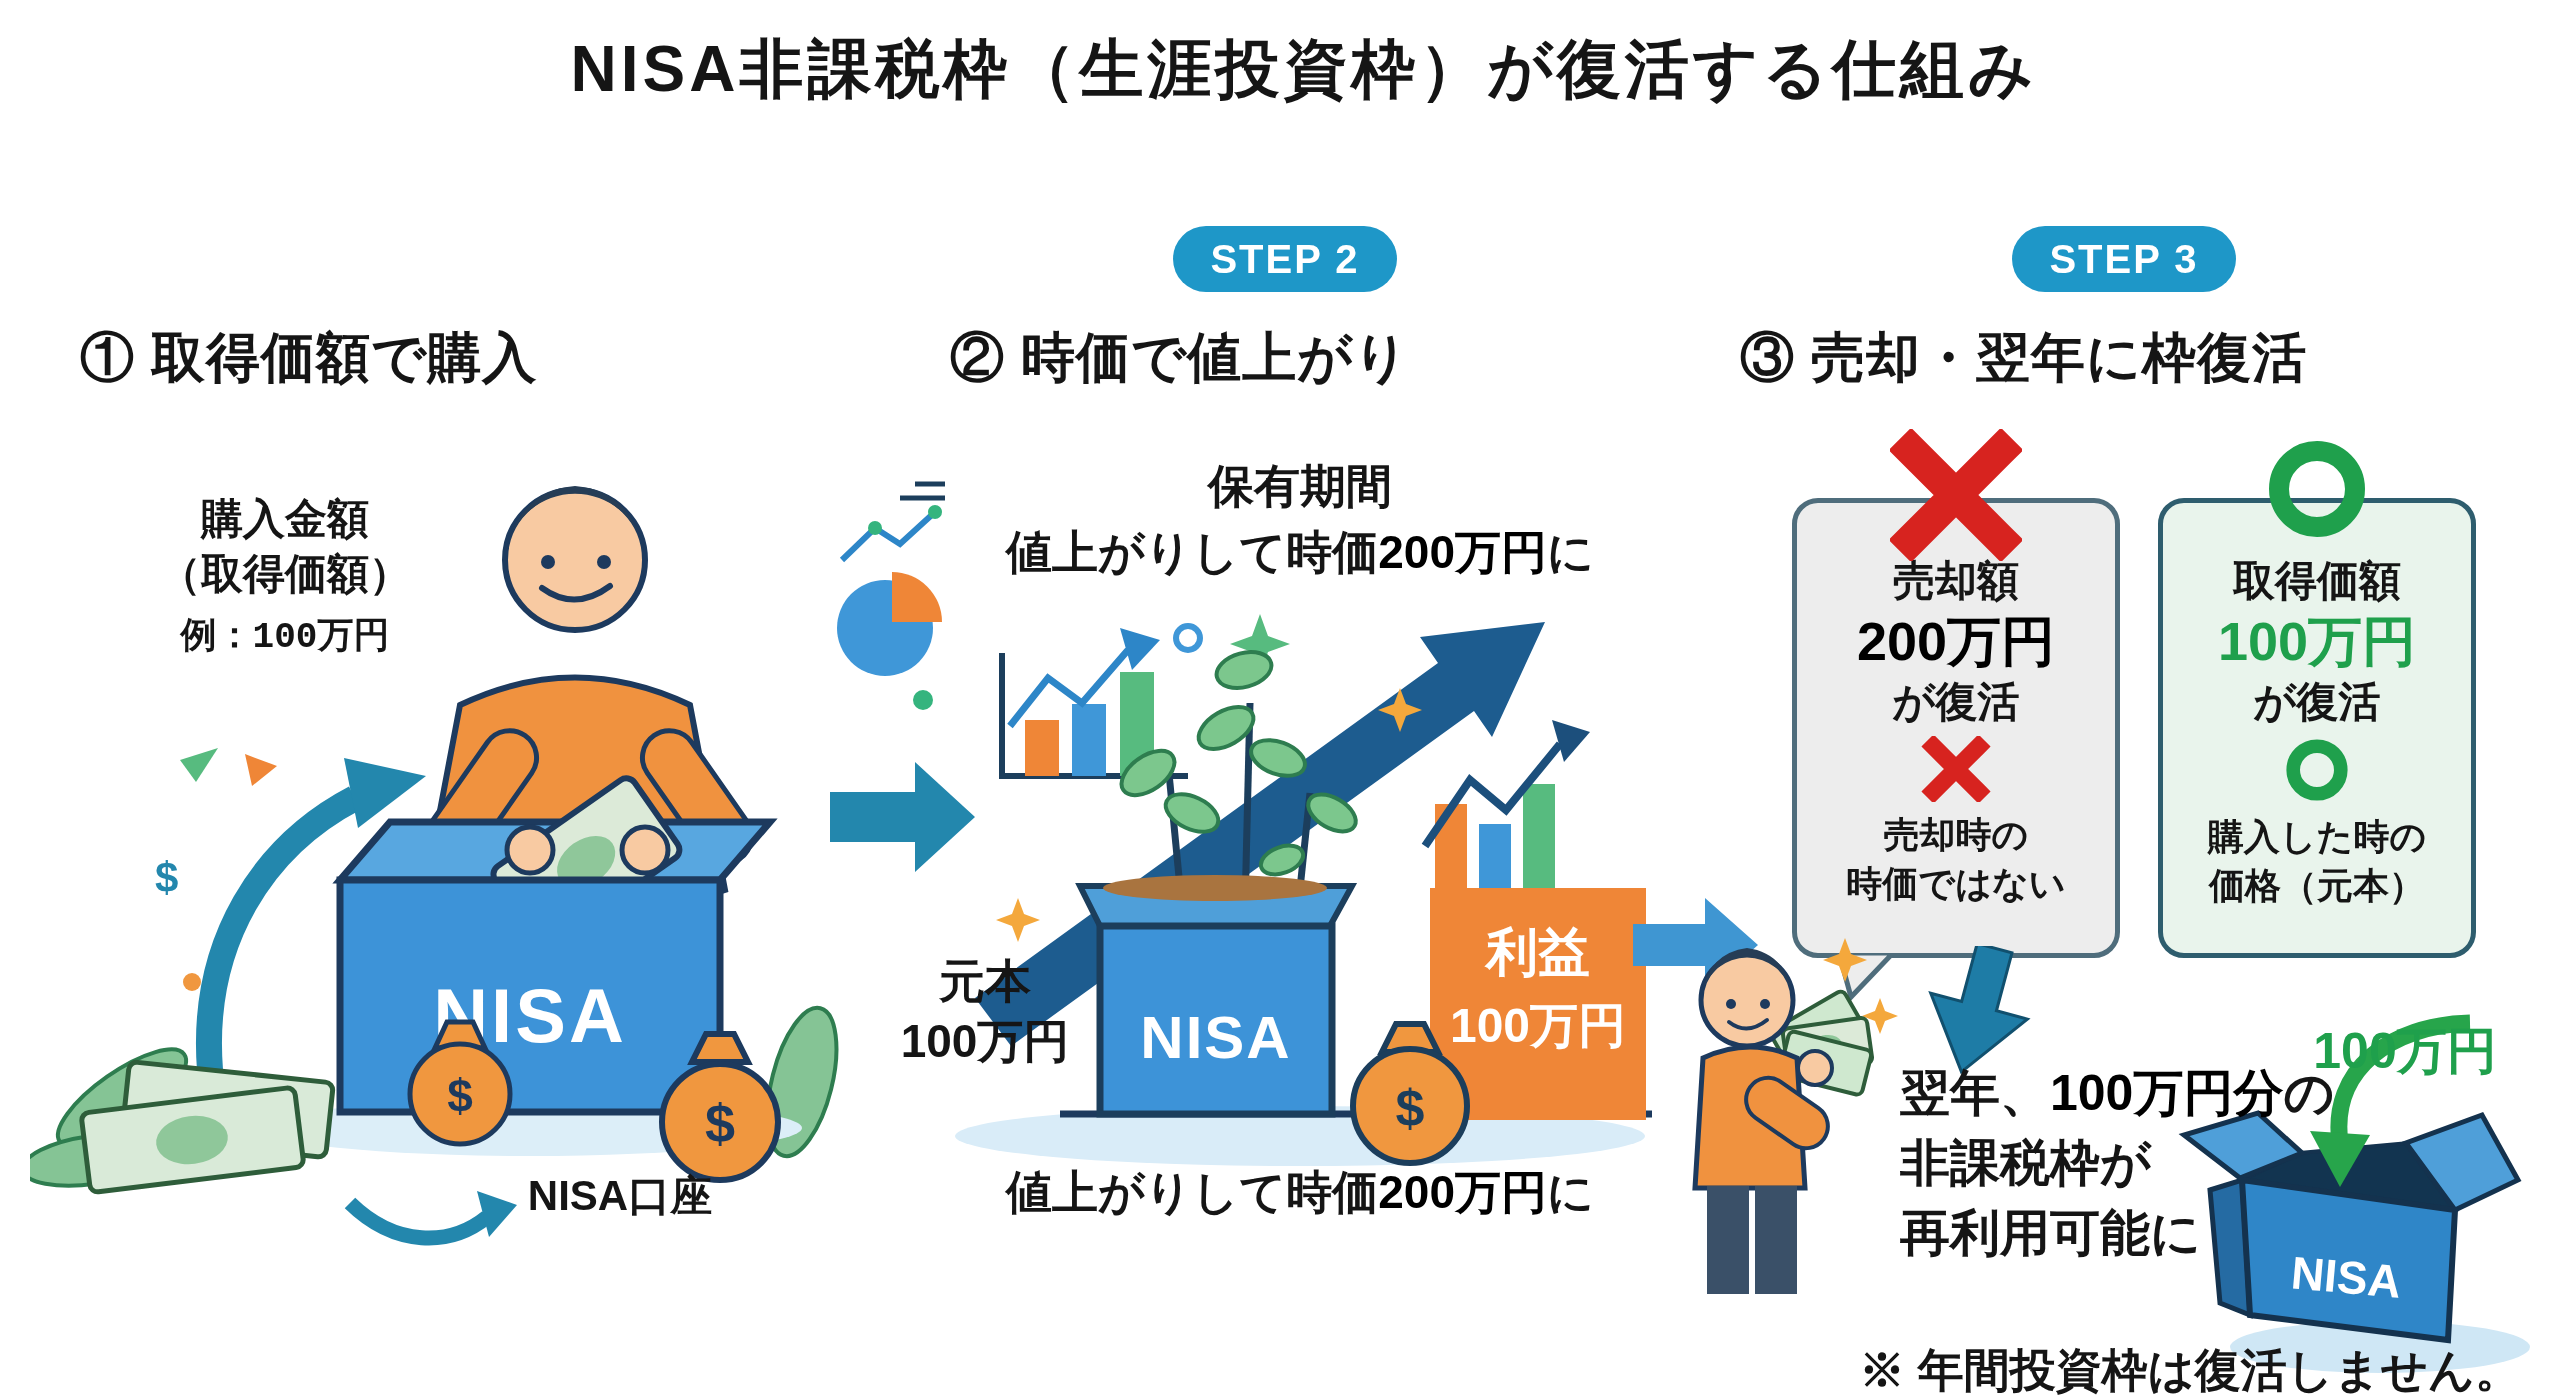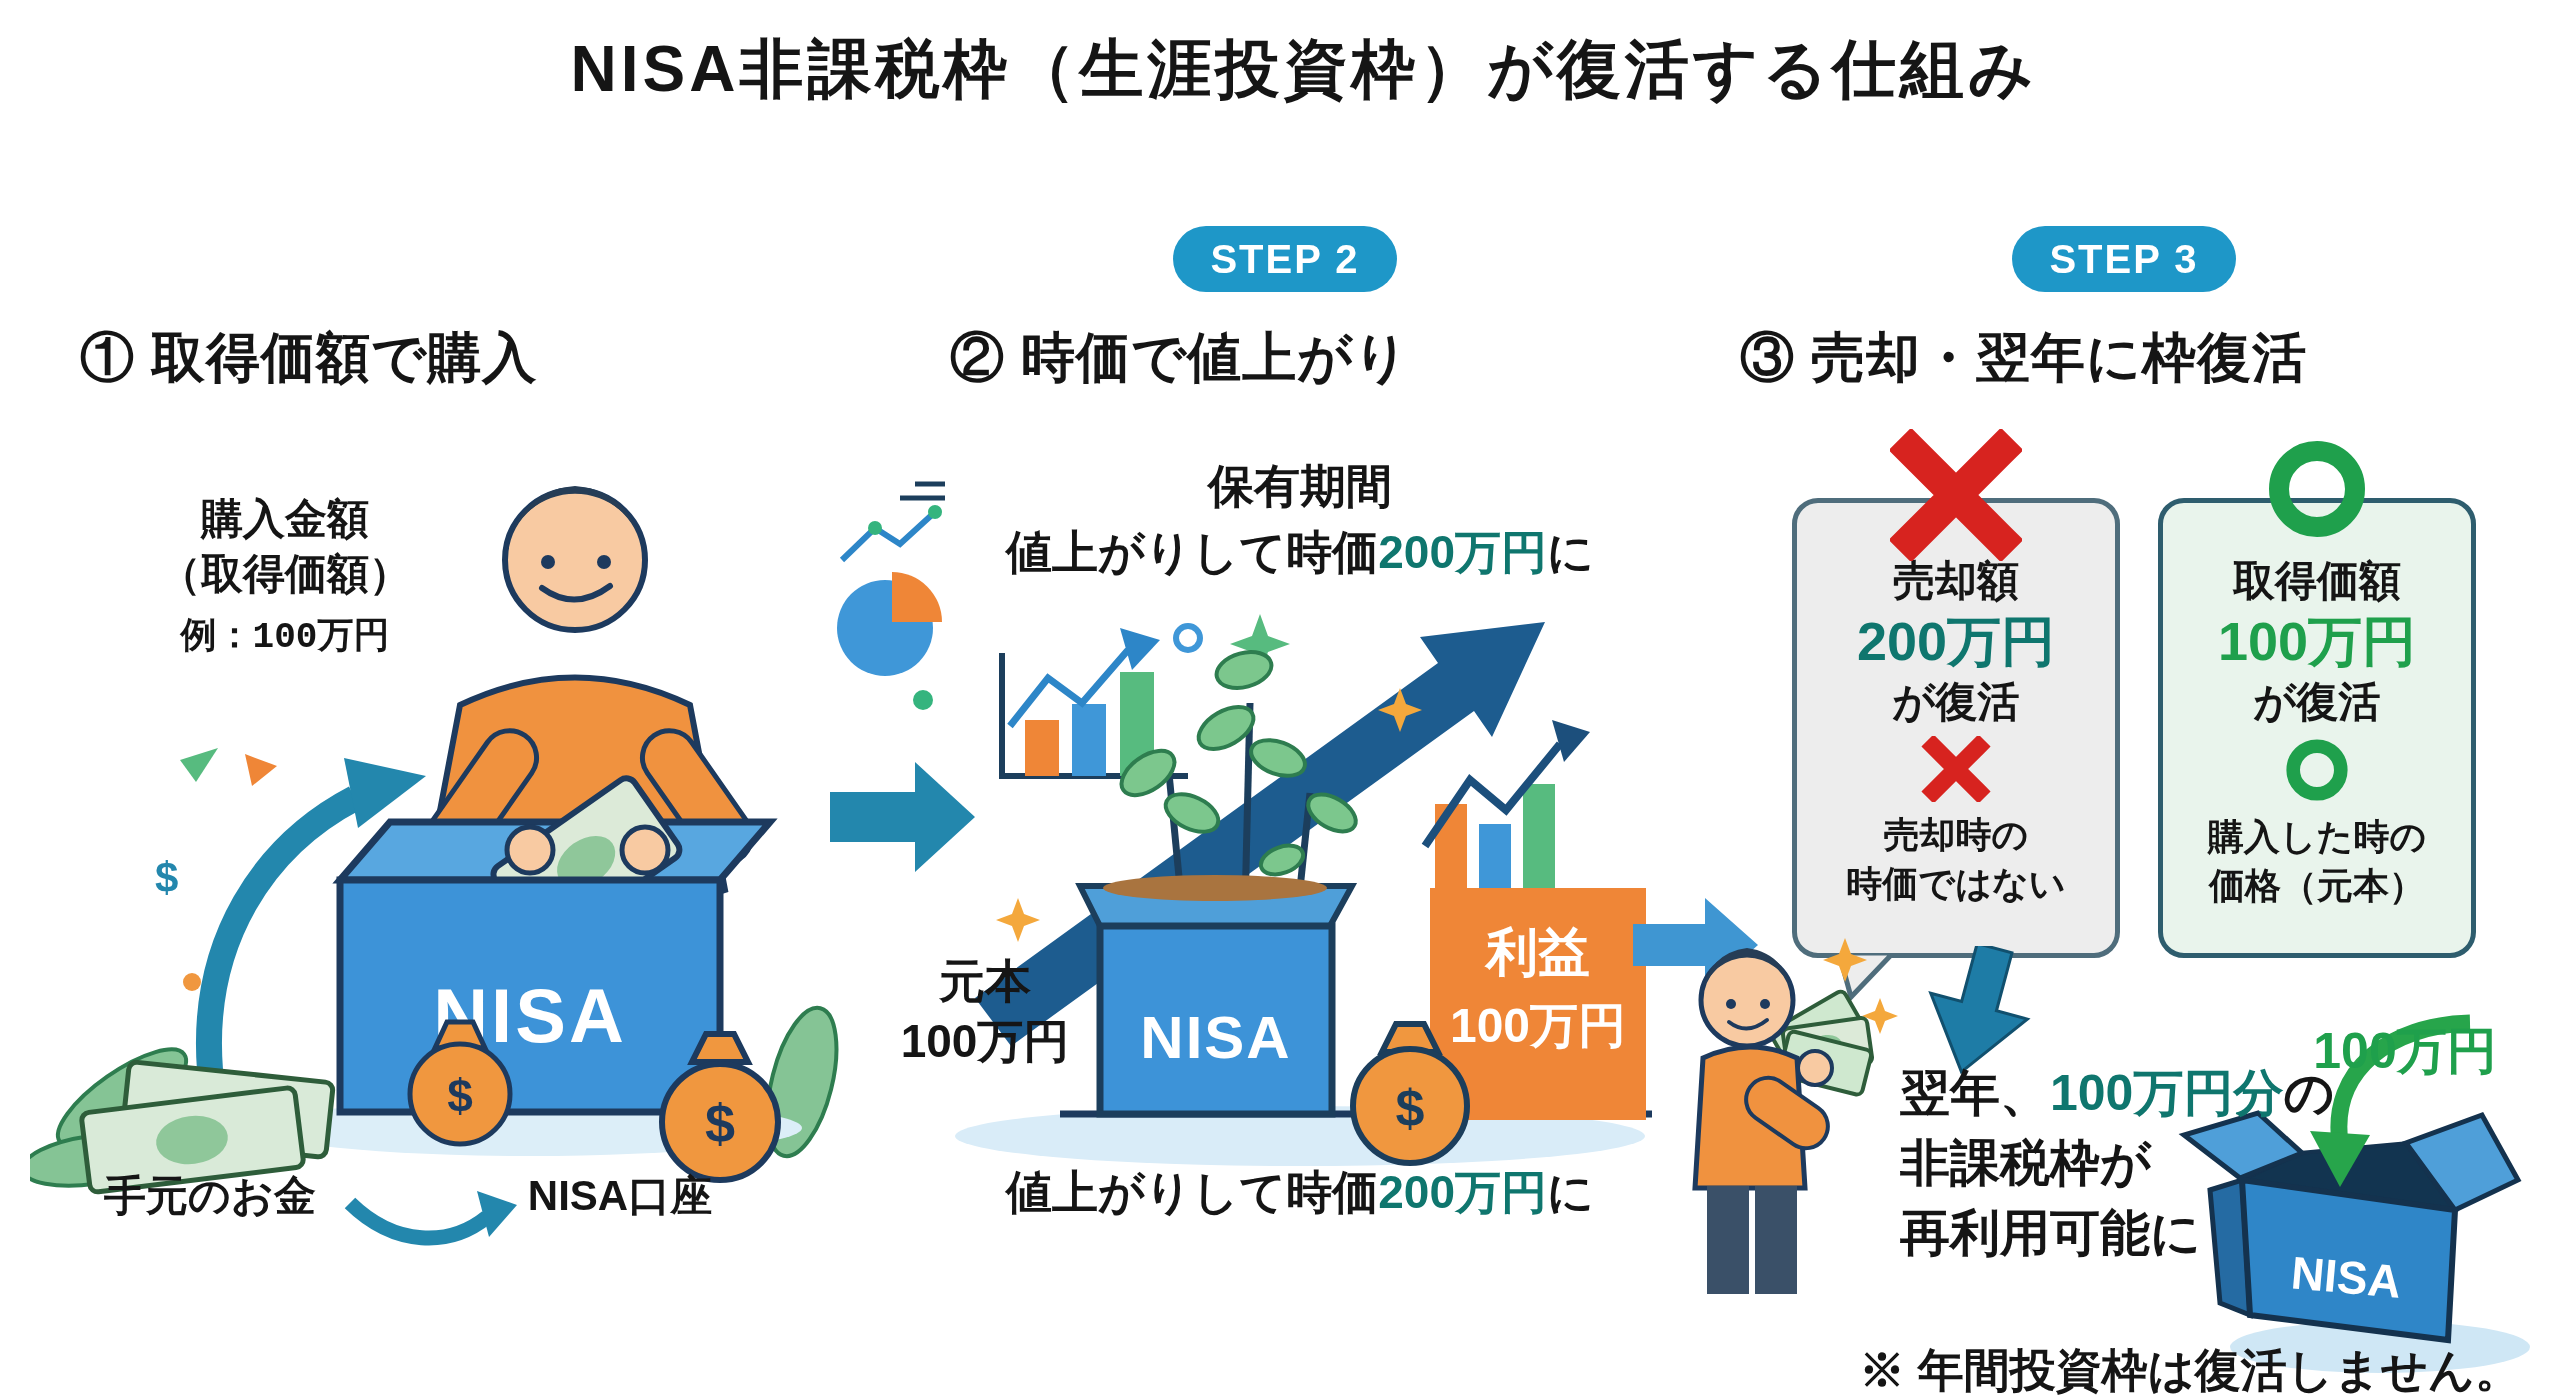--- a/index.html
+++ b/index.html
@@ -1,20 +1,20 @@
 <!DOCTYPE html>
 <html><head>
 <meta charset="utf-8">
 <style>
   html,body{margin:0;padding:0;background:#ffffff;}
   .stage{position:relative;width:2560px;height:1396px;background:#ffffff;overflow:hidden;
          font-family:"Liberation Sans",sans-serif;color:#151515;}
   .abs{position:absolute;}
   .b{font-weight:900;}
-  .red{color:#0f766e;}
+  .red{color:#000000;}
   .green{color:#1fa04c;}
   .title{top:26px;left:0;width:2560px;text-align:center;font-size:64px;font-weight:900;letter-spacing:4px;padding-left:24px;}
   .badge{height:66px;border-radius:34px;background:#1e97c8;color:#ffffff;font-size:40px;font-weight:900;
          display:flex;align-items:center;justify-content:center;letter-spacing:2px;width:224px;}
   .heading{font-size:54px;font-weight:900;text-align:left;letter-spacing:1px;}
   .sub{font-weight:900;text-align:center;}
   .panel{box-sizing:border-box;border-radius:26px;display:flex;flex-direction:column;align-items:center;
          padding-top:54px;gap:4px;}
   .panel.gray{background:#ededed;border:5px solid #4f6d7c;}
   .panel.greenbg{background:#e9f4ec;border:5px solid #2e5d6e;}
@@ -98,21 +98,20 @@
       <circle cx="690" cy="662" r="58" fill="#f0973f" stroke="#1d3a5e" stroke-width="6"></circle>
       <text x="690" y="682" text-anchor="middle" font-size="54" font-weight="bold" fill="#1d3a5e">$</text>
     </g>
     <g>
       <rect x="95" y="612" width="205" height="75" rx="8" fill="#d9ead8" stroke="#2e5d3a" stroke-width="5" transform="rotate(6 197 650)"></rect>
       <rect x="55" y="640" width="215" height="80" rx="8" fill="#d9ead8" stroke="#2e5d3a" stroke-width="5" transform="rotate(-7 162 680)"></rect>
       <ellipse cx="162" cy="680" rx="36" ry="24" fill="#8fc79a" transform="rotate(-7 162 680)"></ellipse>
     </g>
   </svg>
 
-  <div class="abs sub" style="left:55px;top:1168px;width:310px;font-size:42px;">手元のお金</div>
   <div class="abs sub" style="left:455px;top:1168px;width:330px;font-size:42px;">NISA口座</div>
 
   <svg class="abs" style="left:335px;top:1185px;" width="190" height="78" viewBox="0 0 190 78">
     <path d="M15,18 C60,62 115,62 152,32" fill="none" stroke="#2387ad" stroke-width="15"></path>
     <polygon points="142,6 182,20 154,52" fill="#2387ad"></polygon>
   </svg>
 
   <svg class="abs" style="left:830px;top:762px;" width="145" height="110" viewBox="0 0 145 110">
     <polygon points="0,30 85,30 85,0 145,55 85,110 85,80 0,80" fill="#2387ad"></polygon>
   </svg>

